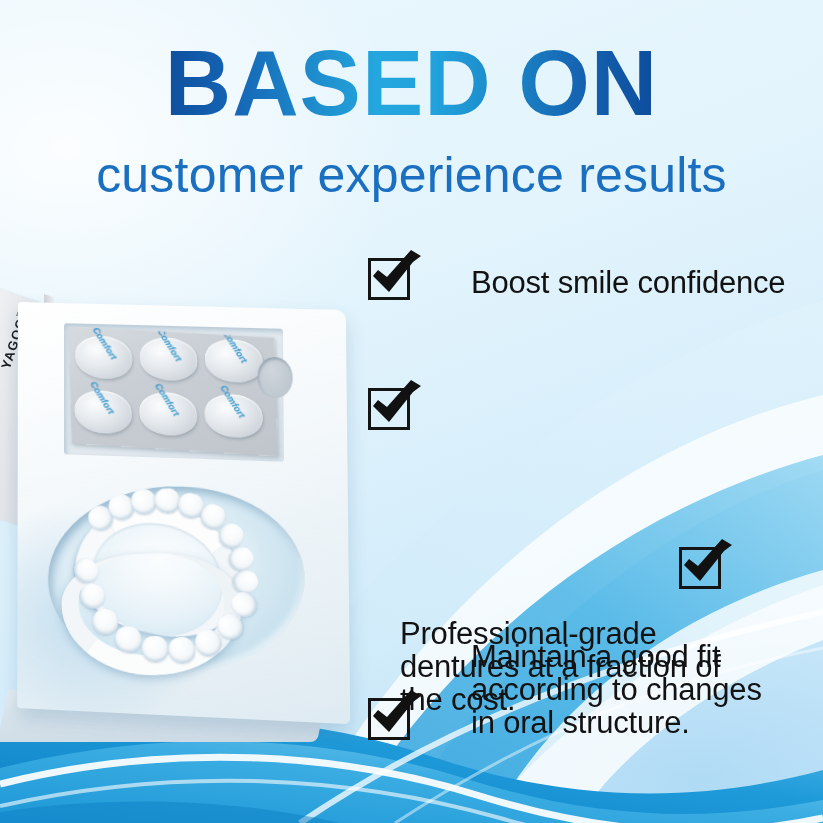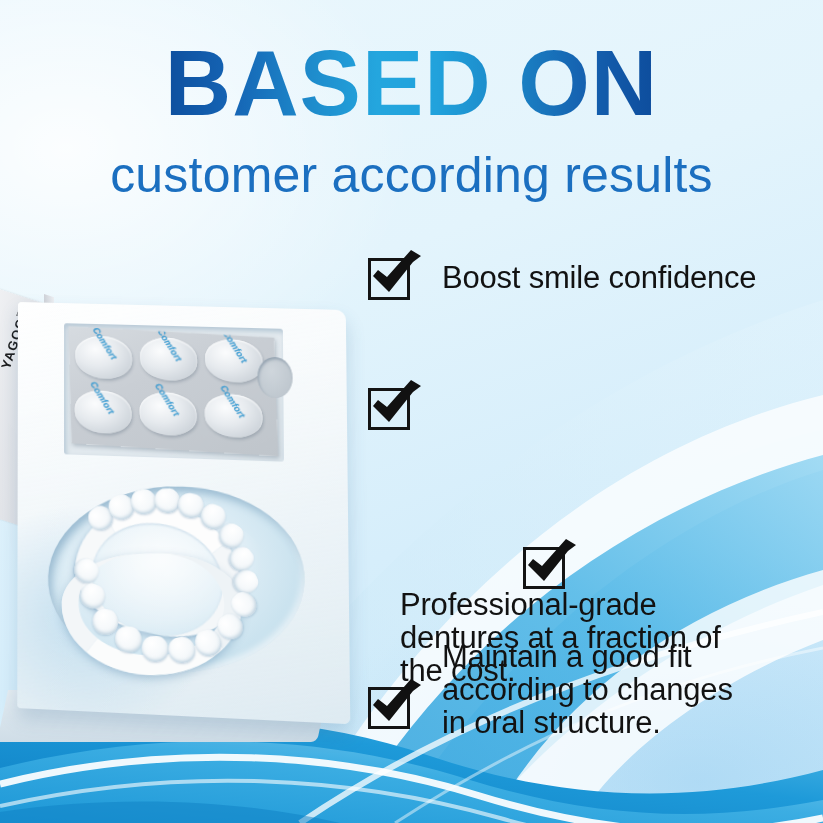--- a/index.html
+++ b/index.html
@@ -224,21 +224,22 @@
 
   
   .checklist {
     position:absolute;
     left: 368px; top: 256px;
     width: 448px;
   }
   .check-item {
     position:absolute;
     display:flex;
-    align-items:center;
+    align-items:flex-end;
+    gap:29px;
   }
   .checkbox {
     position:relative;
     flex: 0 0 auto;
     width: 42px; height: 42px;
     margin-top: 2px;
   }
   .checkbox .box {
     position:absolute; left:0; top:0;
     width: 42px; height: 42px;
@@ -305,21 +306,21 @@
     <path d="M0,806 C180,766 350,776 500,818 C620,852 730,854 823,836" fill="none" stroke="#ffffff" stroke-width="4" opacity=".6"></path>
     <path d="M300,823 C430,735 600,660 823,612" fill="none" stroke="#ffffff" stroke-width="6" opacity=".75"></path>
     <path d="M395,823 C520,742 650,682 823,648" fill="none" stroke="#ffffff" stroke-width="3" opacity=".45"></path>
     <path d="M0,812 C120,794 240,800 340,823 L0,823 Z" fill="#0e7fc4" opacity=".5"></path>
   </svg>
 
   <div class="headline-wrap">
     <span class="headline">BASED ON</span>
   </div>
   <div class="subhead-wrap">
-    <span class="subhead">customer according results</span>
+    <span class="subhead">customer experience results</span>
   </div>
 
   <div class="product">
 
     <div class="lid"></div>
     <div class="lid-edge"></div>
     <div class="brand">
       <span>YAGOO</span><sup>™</sup>
     </div>
 

